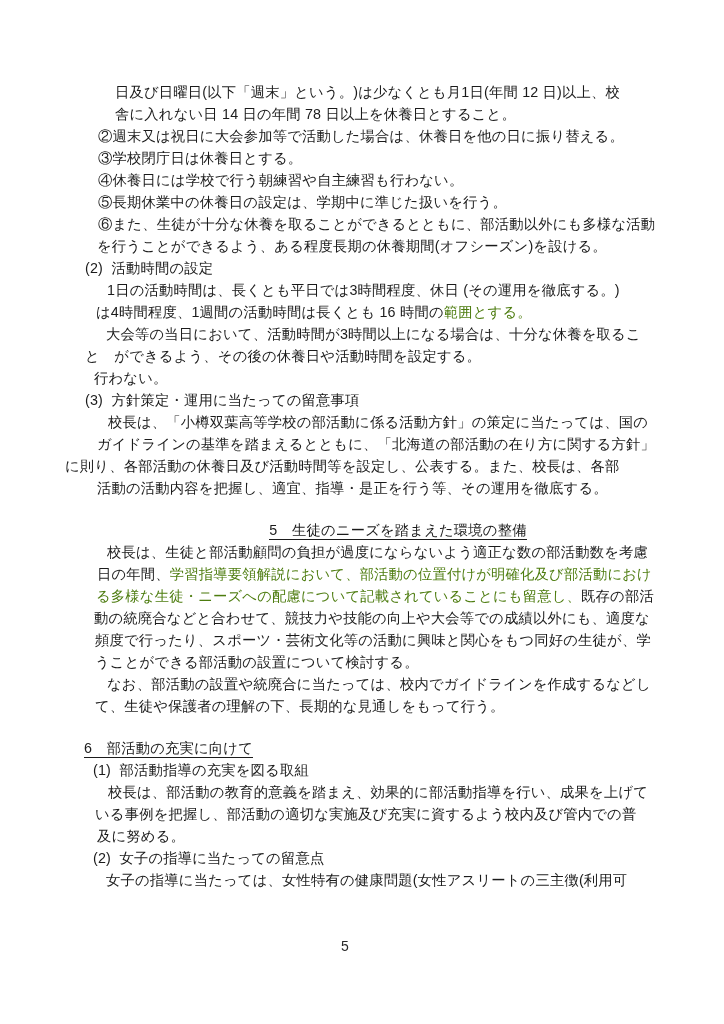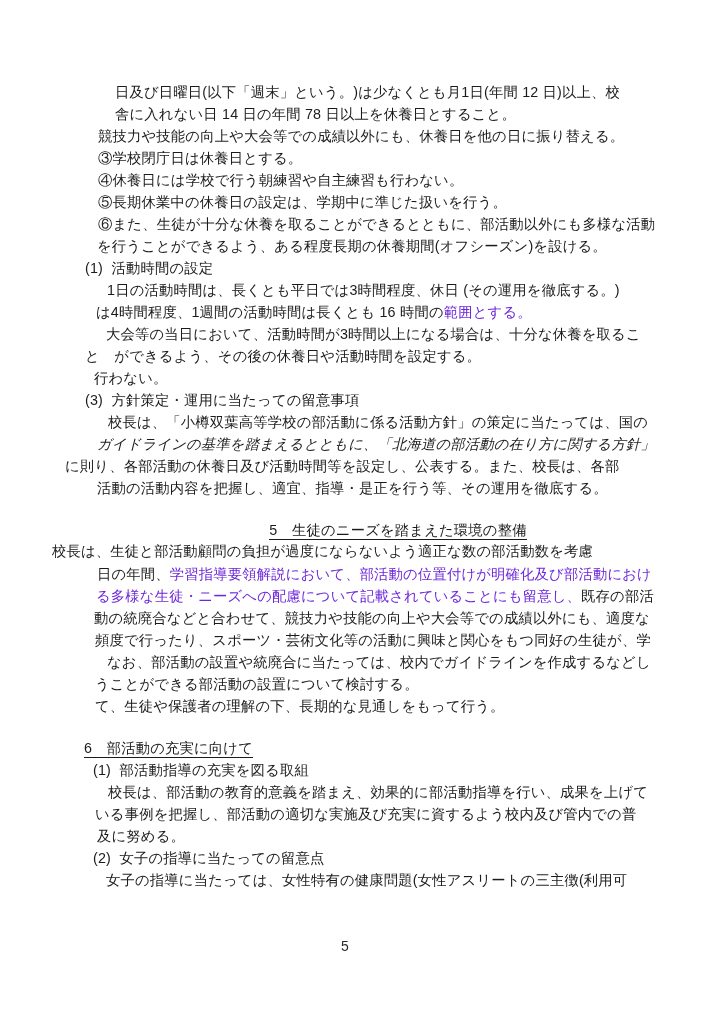--- a/index.html
+++ b/index.html
@@ -24,63 +24,63 @@
     height: 22px;
     line-height: 22px;
     white-space: pre;
     letter-spacing: 0.2px;
   }
   .line.gap { margin-top: 20px; }
   .line.heading > span {
     border-bottom: 1px solid #1b1b1b;
     padding-bottom: 1px;
   }
-  .red { color: #6d28d9; }
+  .red { color: #4d7c0f; }
   .page-number {
     position: absolute;
     top: 938px;
     left: 0;
     width: 690px;
     text-align: center;
     font-size: 14px;
     color: #2a2a2a;
   }
 </style>
 </head>
 <body>
 
 <div class="page">
   <div class="content">
       <div class="line" style="margin-left: 115px;"><span>日及び日曜日(以下「週末」という。)は少なくとも月1日(年間 12 日)以上、校</span></div>
       <div class="line" style="margin-left: 115px;"><span>舎に入れない日 14 日の年間 78 日以上を休養日とすること。</span></div>
-      <div class="line" style="margin-left: 98px;"><span>競技力や技能の向上や大会等での成績以外にも、休養日を他の日に振り替える。</span></div>
+      <div class="line" style="margin-left: 98px;"><span>②週末又は祝日に大会参加等で活動した場合は、休養日を他の日に振り替える。</span></div>
       <div class="line" style="margin-left: 98px;"><span>③学校閉庁日は休養日とする。</span></div>
       <div class="line" style="margin-left: 98px;"><span>④休養日には学校で行う朝練習や自主練習も行わない。</span></div>
       <div class="line" style="margin-left: 98px;"><span>⑤長期休業中の休養日の設定は、学期中に準じた扱いを行う。</span></div>
       <div class="line" style="margin-left: 98px;"><span>⑥また、生徒が十分な休養を取ることができるとともに、部活動以外にも多様な活動</span></div>
       <div class="line" style="margin-left: 97px;"><span>を行うことができるよう、ある程度長期の休養期間(オフシーズン)を設ける。</span></div>
-      <div class="line" style="margin-left: 85px;"><span>(1)  活動時間の設定</span></div>
+      <div class="line" style="margin-left: 85px;"><span>(2)  活動時間の設定</span></div>
       <div class="line" style="margin-left: 107px;"><span>1日の活動時間は、長くとも平日では3時間程度、休日 (その運用を徹底する。)</span></div>
       <div class="line" style="margin-left: 96px;"><span>は4時間程度、1週間の活動時間は長くとも 16 時間の</span><span class="red">範囲とする。</span></div>
       <div class="line" style="margin-left: 106px;"><span>大会等の当日において、活動時間が3時間以上になる場合は、十分な休養を取るこ</span></div>
       <div class="line" style="margin-left: 85px;"><span>と　ができるよう、その後の休養日や活動時間を設定する。</span></div>
       <div class="line" style="margin-left: 94px;"><span>行わない。</span></div>
       <div class="line" style="margin-left: 85px;"><span>(3)  方針策定・運用に当たっての留意事項</span></div>
       <div class="line" style="margin-left: 108px;"><span>校長は、「小樽双葉高等学校の部活動に係る活動方針」の策定に当たっては、国の</span></div>
-      <div class="line" style="margin-left: 97px; font-style: italic;"><span>ガイドラインの基準を踏まえるとともに、「北海道の部活動の在り方に関する方針」</span></div>
+      <div class="line" style="margin-left: 97px;"><span>ガイドラインの基準を踏まえるとともに、「北海道の部活動の在り方に関する方針」</span></div>
       <div class="line" style="margin-left: 65px;"><span>に則り、各部活動の休養日及び活動時間等を設定し、公表する。また、校長は、各部</span></div>
       <div class="line" style="margin-left: 97px;"><span>活動の活動内容を把握し、適宜、指導・是正を行う等、その運用を徹底する。</span></div>
       <div class="line heading gap" style="margin-left: 84px; text-align: center;"><span>5　生徒のニーズを踏まえた環境の整備</span></div>
-      <div class="line" style="margin-left: 52px; font-family: Liberation Mono, monospace;"><span>校長は、生徒と部活動顧問の負担が過度にならないよう適正な数の部活動数を考慮</span></div>
+      <div class="line" style="margin-left: 107px;"><span>校長は、生徒と部活動顧問の負担が過度にならないよう適正な数の部活動数を考慮</span></div>
       <div class="line" style="margin-left: 97px;"><span>日の年間、</span><span class="red">学習指導要領解説において、部活動の位置付けが明確化及び部活動におけ</span></div>
       <div class="line" style="margin-left: 96px;"><span class="red">る多様な生徒・ニーズへの配慮について記載されていることにも留意し、</span><span>既存の部活</span></div>
       <div class="line" style="margin-left: 94px;"><span>動の統廃合などと合わせて、競技力や技能の向上や大会等での成績以外にも、適度な</span></div>
       <div class="line" style="margin-left: 95px;"><span>頻度で行ったり、スポーツ・芸術文化等の活動に興味と関心をもつ同好の生徒が、学</span></div>
+      <div class="line" style="margin-left: 95px;"><span>うことができる部活動の設置について検討する。</span></div>
       <div class="line" style="margin-left: 107px;"><span>なお、部活動の設置や統廃合に当たっては、校内でガイドラインを作成するなどし</span></div>
-      <div class="line" style="margin-left: 95px;"><span>うことができる部活動の設置について検討する。</span></div>
       <div class="line" style="margin-left: 95px;"><span>て、生徒や保護者の理解の下、長期的な見通しをもって行う。</span></div>
       <div class="line heading gap" style="margin-left: 84px;"><span>6　部活動の充実に向けて</span></div>
       <div class="line" style="margin-left: 93px;"><span>(1)  部活動指導の充実を図る取組</span></div>
       <div class="line" style="margin-left: 108px;"><span>校長は、部活動の教育的意義を踏まえ、効果的に部活動指導を行い、成果を上げて</span></div>
       <div class="line" style="margin-left: 95px;"><span>いる事例を把握し、部活動の適切な実施及び充実に資するよう校内及び管内での普</span></div>
       <div class="line" style="margin-left: 97px;"><span>及に努める。</span></div>
       <div class="line" style="margin-left: 93px;"><span>(2)  女子の指導に当たっての留意点</span></div>
       <div class="line" style="margin-left: 106px;"><span>女子の指導に当たっては、女性特有の健康問題(女性アスリートの三主徴(利用可</span></div>
     </div>
   <div class="page-number">5</div>

